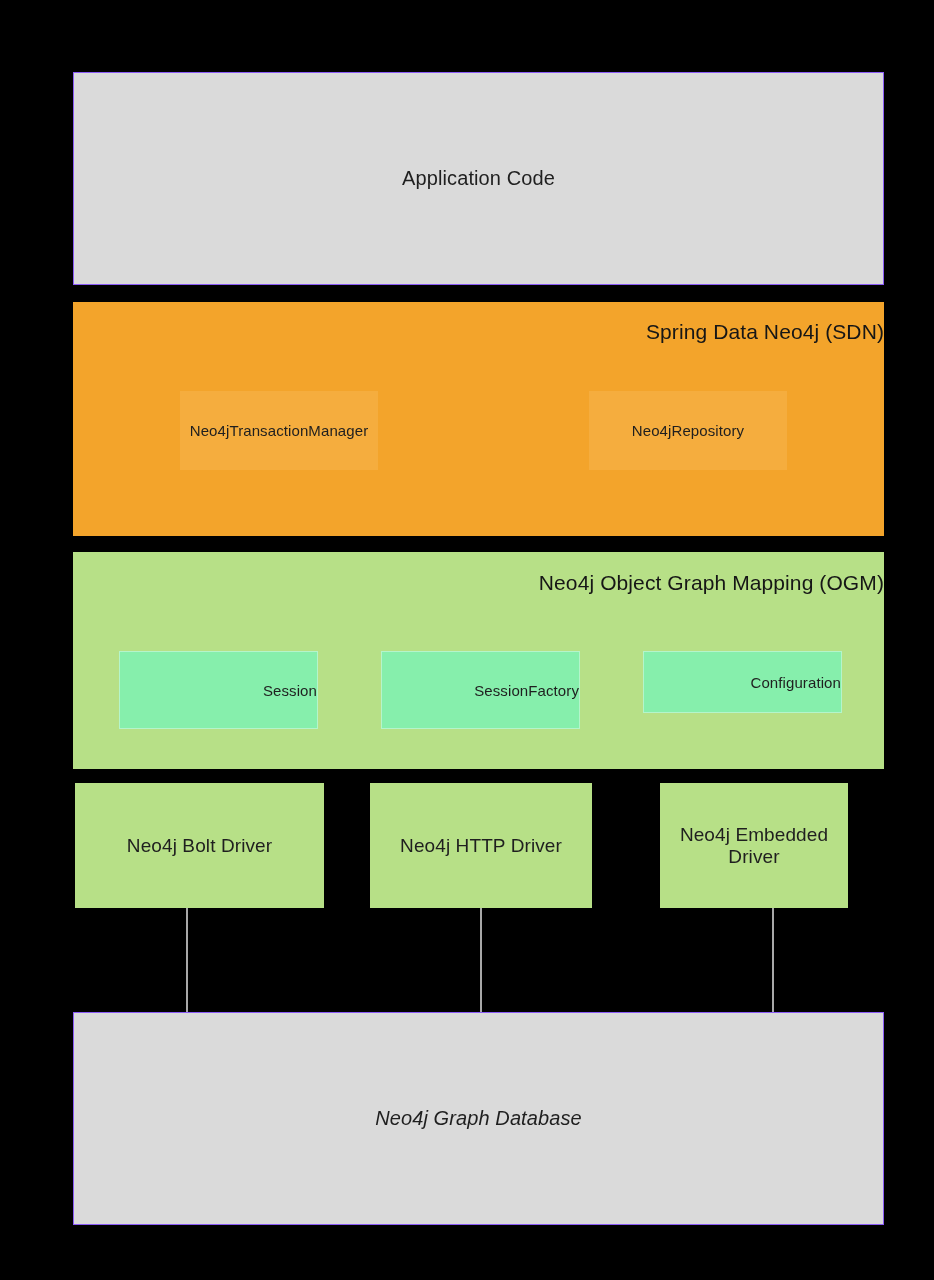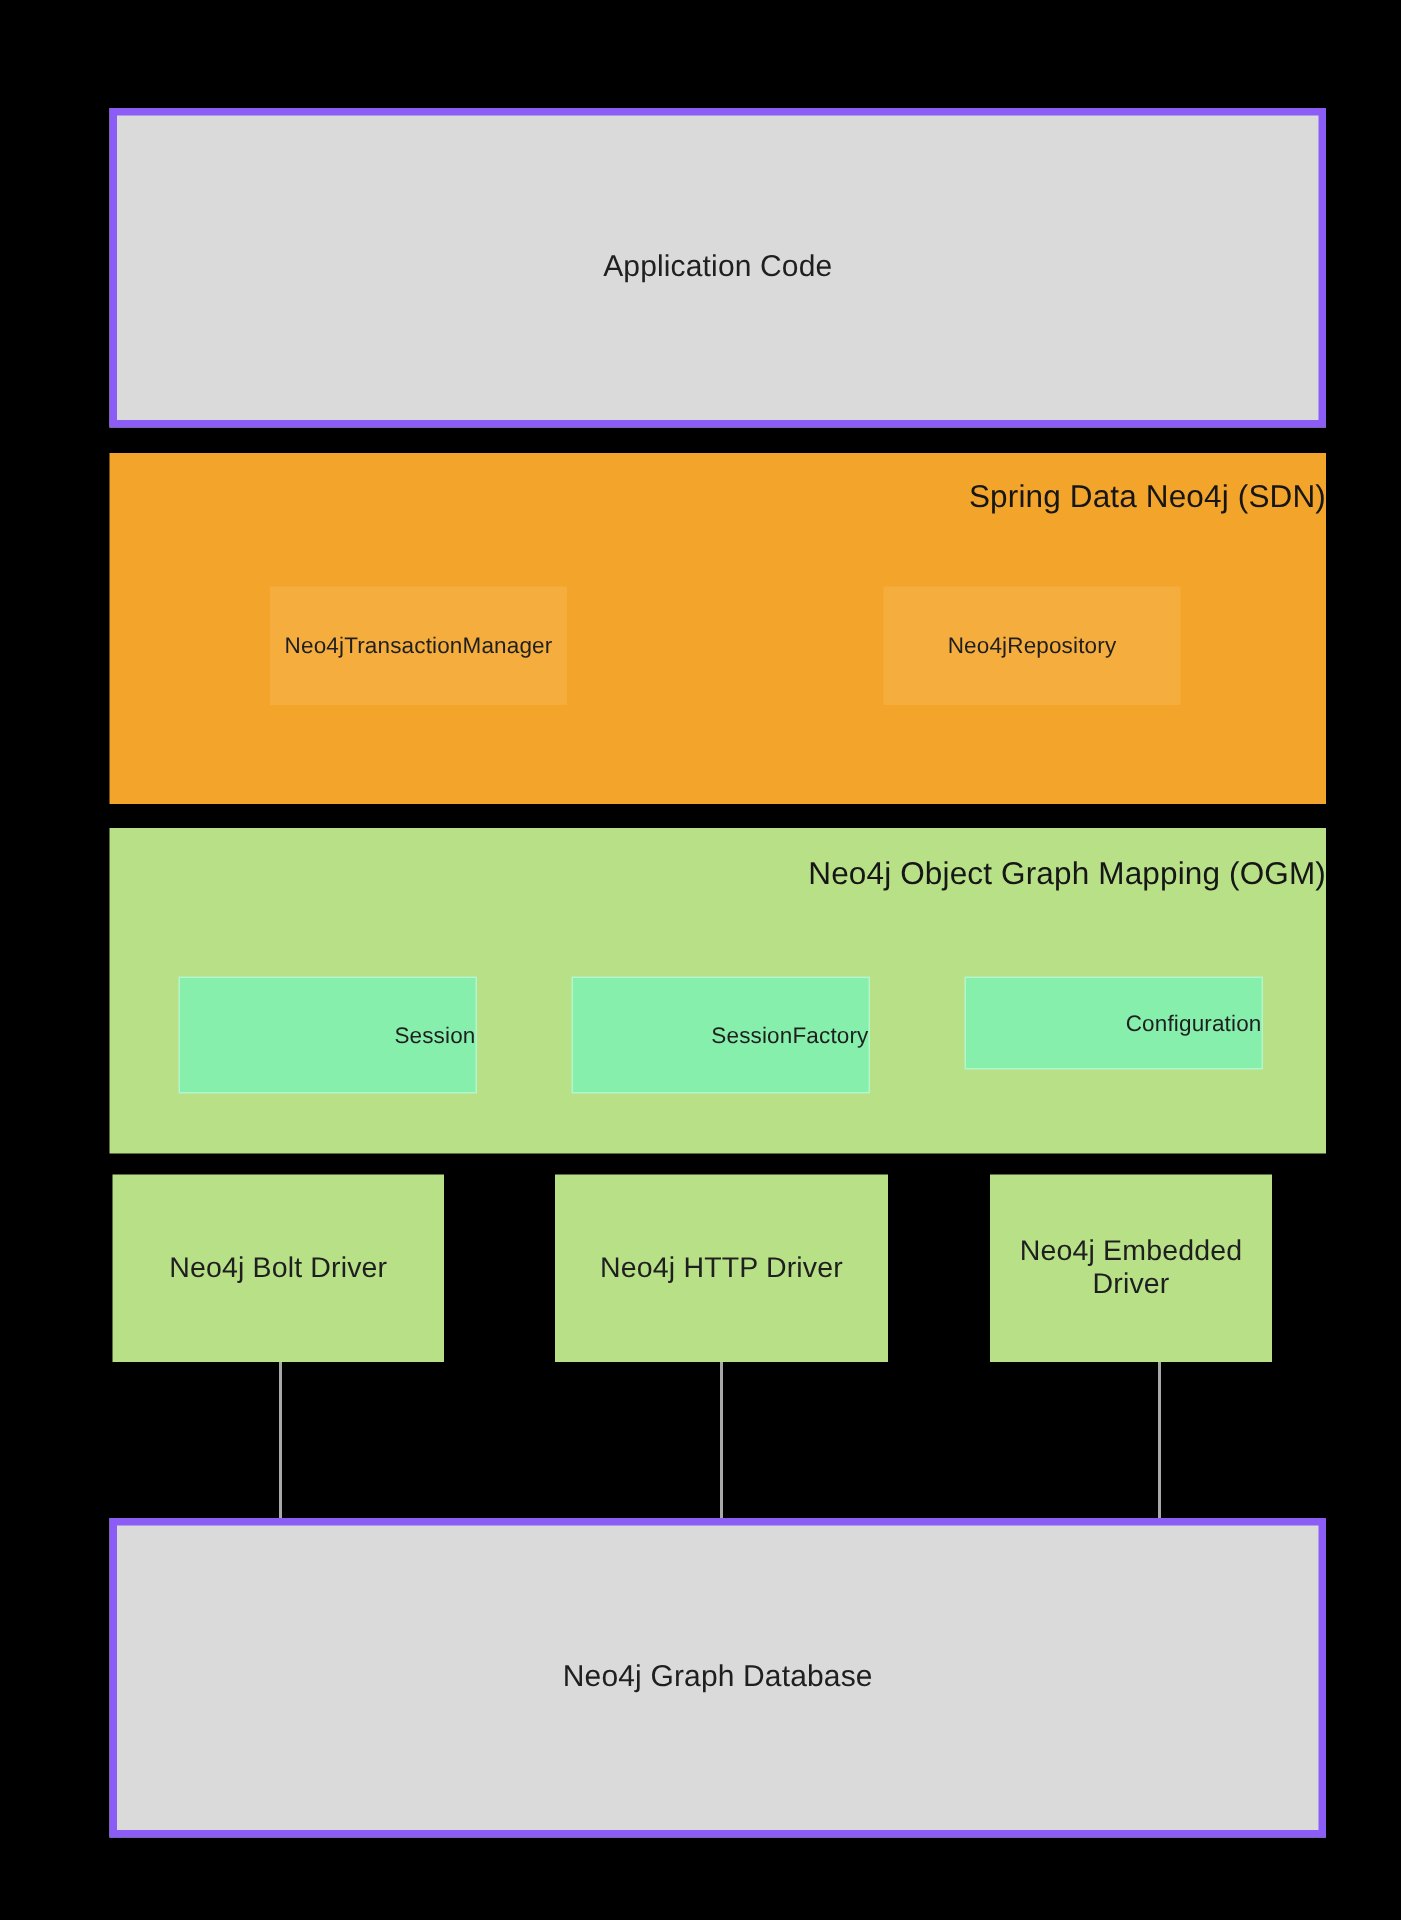--- a/index.html
+++ b/index.html
@@ -22,21 +22,21 @@
   .box {
     position: absolute;
     box-sizing: border-box;
     display: flex;
     align-items: center;
     justify-content: center;
     text-align: center;
   }
   .gray {
     background: #dadada;
-    border: 5px solid #8b5cf6;
+    border: 1px solid #8b5cf6;
   }
   .orange {
     background: #f3a42b;
   }
   .orange-inner {
     background: #f5ad3e;
   }
   .green {
     background: #b7e087;
   }
@@ -64,34 +64,34 @@
   #app-box  { left: 73px;  top: 72px;   width: 811px; height: 213px; }
   #sdn-box  { left: 73px;  top: 302px;  width: 811px; height: 234px; }
   #sdn-box .layer-title { top: 18px; }
   #sdn-item-0 { left: 107px; top: 89px; width: 198px; height: 79px; }
   #sdn-item-1 { left: 516px; top: 89px; width: 198px; height: 79px; }
   #ogm-box  { left: 73px;  top: 552px;  width: 811px; height: 217px; }
   #ogm-box .layer-title { top: 19px; }
   #ogm-item-0 { left: 46px;  top: 99px; width: 199px; height: 78px; }
   #ogm-item-1 { left: 308px; top: 99px; width: 199px; height: 78px; }
   #ogm-item-2 { left: 570px; top: 99px; width: 199px; height: 62px; }
-  #driver-0 { left: 75px;  top: 783px; width: 221px; height: 125px; }
+  #driver-0 { left: 75px;  top: 783px; width: 249px; height: 125px; }
   #driver-1 { left: 370px; top: 783px; width: 222px; height: 125px; }
   #driver-2 { left: 660px; top: 783px; width: 188px; height: 125px; }
   .connector {
     position: absolute;
     top: 908px;
     height: 105px;
     width: 1.5px;
     background: #a8a8a8;
   }
   #connector-0 { left: 186px; }
   #connector-1 { left: 480px; }
   #connector-2 { left: 772px; }
-  #db-box { left: 73px; top: 1012px; width: 811px; height: 213px; }
+  #db-box { left: 73px; top: 1012px; width: 811px; height: 213px; font-style: italic; }
 </style>
 </head>
 <body>
 
 <div class="canvas">
 
   <div class="box gray" id="app-box">
     <span class="label lg">Application Code</span>
   </div>
 

